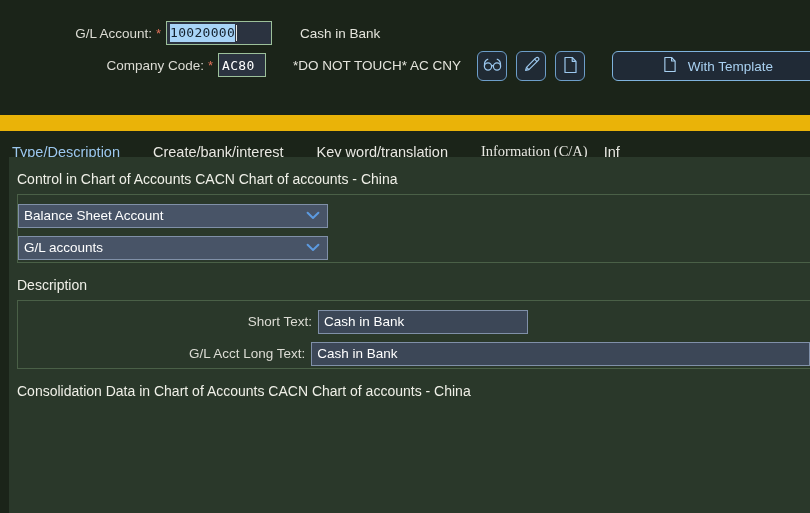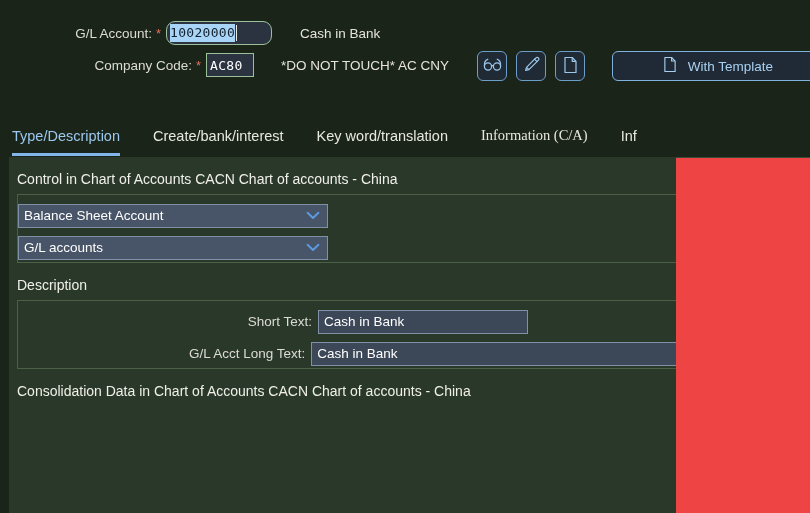--- a/index.html
+++ b/index.html
@@ -12,38 +12,38 @@
     overflow: hidden;
     background: #1b2419;
     font-family: "Liberation Sans", sans-serif;
     font-size: 13px;
     color: #e8e8e2;
   }
   .app {
     position: relative;
     width: 810px;
     height: 513px;
-    background: #ef4444;
+    background: #eab308;
     overflow: hidden;
   }
 
   
   .header {
     position: relative;
     height: 115px;
     background: #1b2419;
   }
   .hdr-row {
     position: absolute;
     display: flex;
     align-items: center;
     height: 26px;
   }
   .hdr-row-1 { left: 0; top: 20px; }
-  .hdr-row-2 { left: 4px; top: 52px; padding-left: 36px; }
+  .hdr-row-2 { left: 16px; top: 52px; padding-left: 36px; }
 
   .hdr-label {
     width: 152px;
     text-align: right;
     font-size: 13.5px;
     color: #dcdcd4;
     white-space: nowrap;
   }
   .req-star {
     color: #e0705a;
@@ -58,21 +58,21 @@
     height: 24px;
     box-sizing: border-box;
     display: flex;
     align-items: center;
     padding: 0 3px;
     font-family: "DejaVu Sans Mono", monospace;
     font-size: 13px;
     color: #ffffff;
     letter-spacing: 0.3px;
   }
-  #gl-account-input { width: 106px; position: relative; border-radius: 9px; }
+  #gl-account-input { width: 106px; position: relative; }
   #gl-account-input .sel {
     background: #a8d4f7;
     color: #13202d;
     padding: 1px 0 2px 0;
   }
   #gl-account-input .caret {
     display: inline-block;
     width: 1px;
     height: 16px;
     background: #e8e8e2;
@@ -121,21 +121,21 @@
     gap: 11px;
     box-sizing: border-box;
     color: #a8d0f0;
     font-size: 13.5px;
   }
 
   
   .tabbar {
     position: absolute;
     left: 0;
-    top: 115px;
+    top: 131px;
     width: 810px;
     height: 42px;
     background: #1b2419;
     border-bottom: 1px solid #3a4a38;
     display: flex;
     align-items: flex-start;
     white-space: nowrap;
   }
   .tab {
     position: relative;
@@ -157,21 +157,21 @@
     bottom: 0;
     height: 3px;
     background: #82b6e8;
   }
 
   
   .content {
     position: absolute;
     left: 0;
     top: 157px;
-    width: 676px;
+    width: 810px;
     height: 356px;
     background: #1b2419;
     overflow: hidden;
   }
   .content-inner {
     position: absolute;
     left: 9px;
     top: 0;
     width: 801px;
     height: 356px;
@@ -320,21 +320,21 @@
       </div>
       <div class="tab" style="margin-left: 33px;">
         <span class="tab-label">Create/bank/interest</span>
       </div>
       <div class="tab" style="margin-left: 33px;">
         <span class="tab-label">Key word/translation</span>
       </div>
       <div class="tab" style="margin-left: 33px; font-family: Liberation Serif, serif;">
         <span class="tab-label">Information (C/A)</span>
       </div>
-      <div class="tab" style="margin-left: 33px; justify-content: center;">
+      <div class="tab" style="margin-left: 16px; justify-content: center;">
         <span class="tab-label">Inf</span>
       </div>
     </div>
 
   <div class="content">
     <div class="content-inner" id="sections-host">
         <div class="section">
           <div class="section-title">Control in Chart of Accounts CACN Chart of accounts - China</div>
           <div class="panel" style="height: 69px;">
             <div class="field-row">

